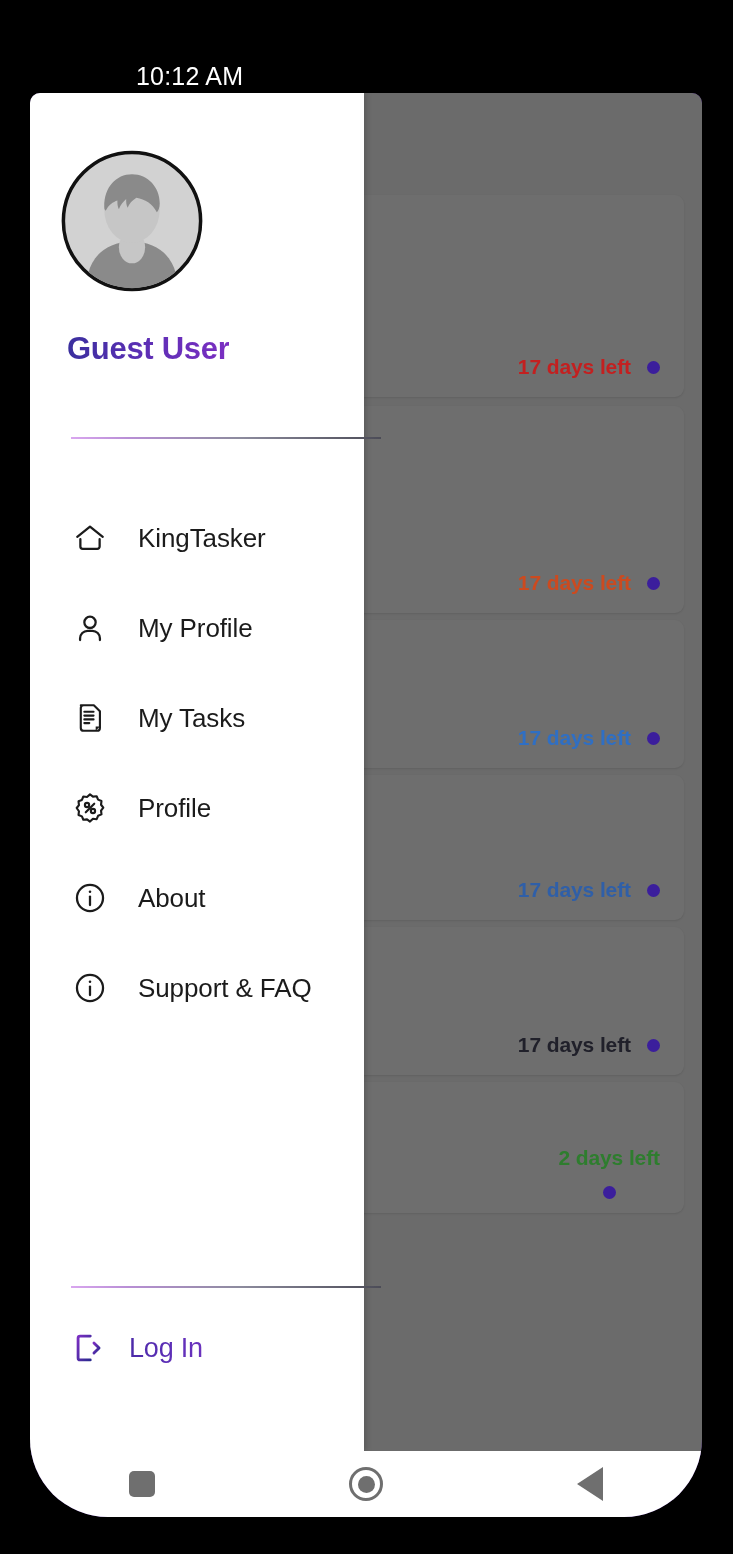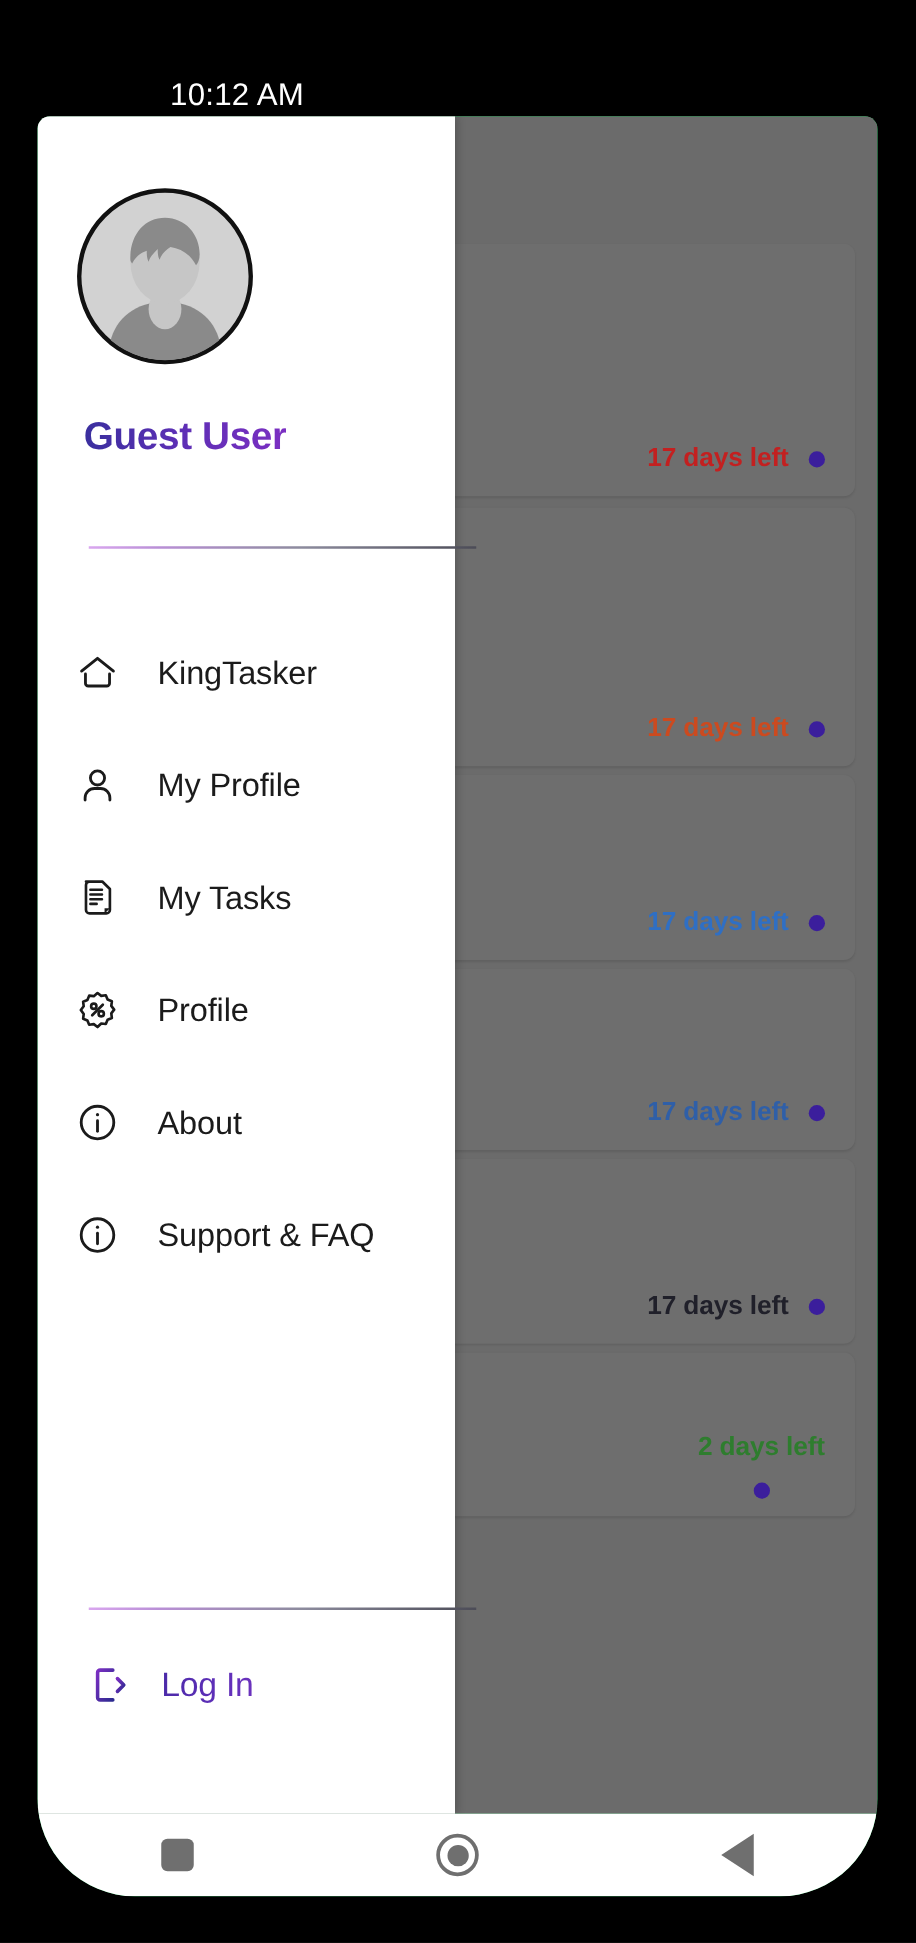--- a/index.html
+++ b/index.html
@@ -46,21 +46,21 @@
     margin-top: 40px;
   }
   .status-icons svg { display: block; }
   
   .screen {
     position: absolute;
     left: 30px; top: 93px;
     width: 672px; height: 1424px;
     border-radius: 10px 10px 78px 78px;
     overflow: hidden;
-    background: #22c55e;
+    background: #4c1d95;
   }
   
   .bg-app {
     position: absolute;
     left: 0; top: 0;
     width: 672px; height: 1358px;
     background: #6b6b6b;
   }
   .card {
     position: absolute;
@@ -138,21 +138,21 @@
     position: absolute;
     left: 0;
     top: 400px;
     width: 392px;
   }
   .menu-item {
     position: relative;
     height: 90px;
     display: flex;
     align-items: center;
-    padding-left: 29px;
+    padding-left: 41px;
     cursor: pointer;
   }
   .menu-icon {
     width: 38px; height: 38px;
     display: flex;
     align-items: center;
     justify-content: center;
     flex: none;
   }
   .menu-icon svg { display: block; }

